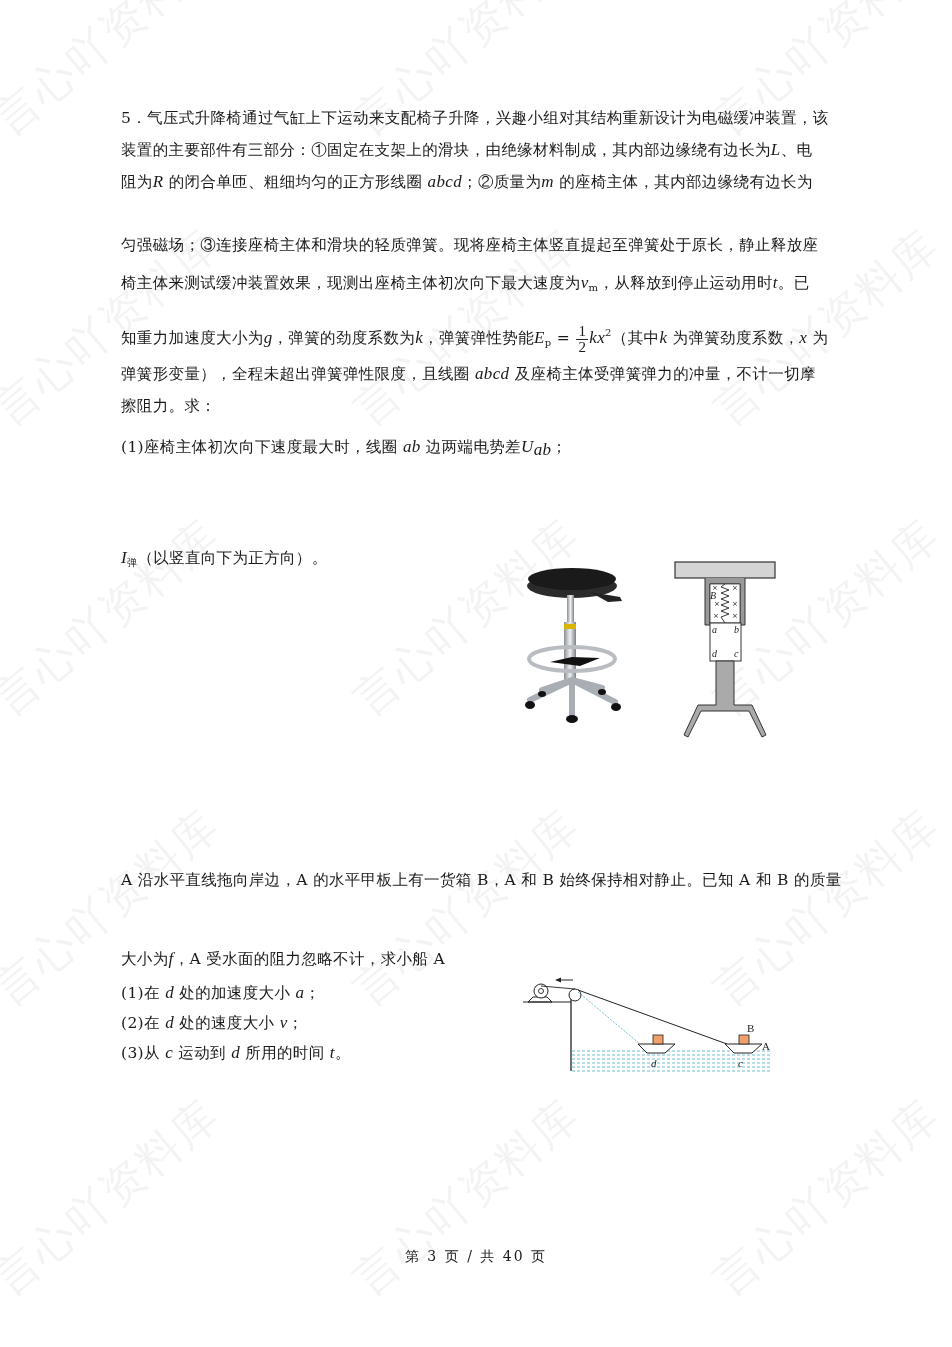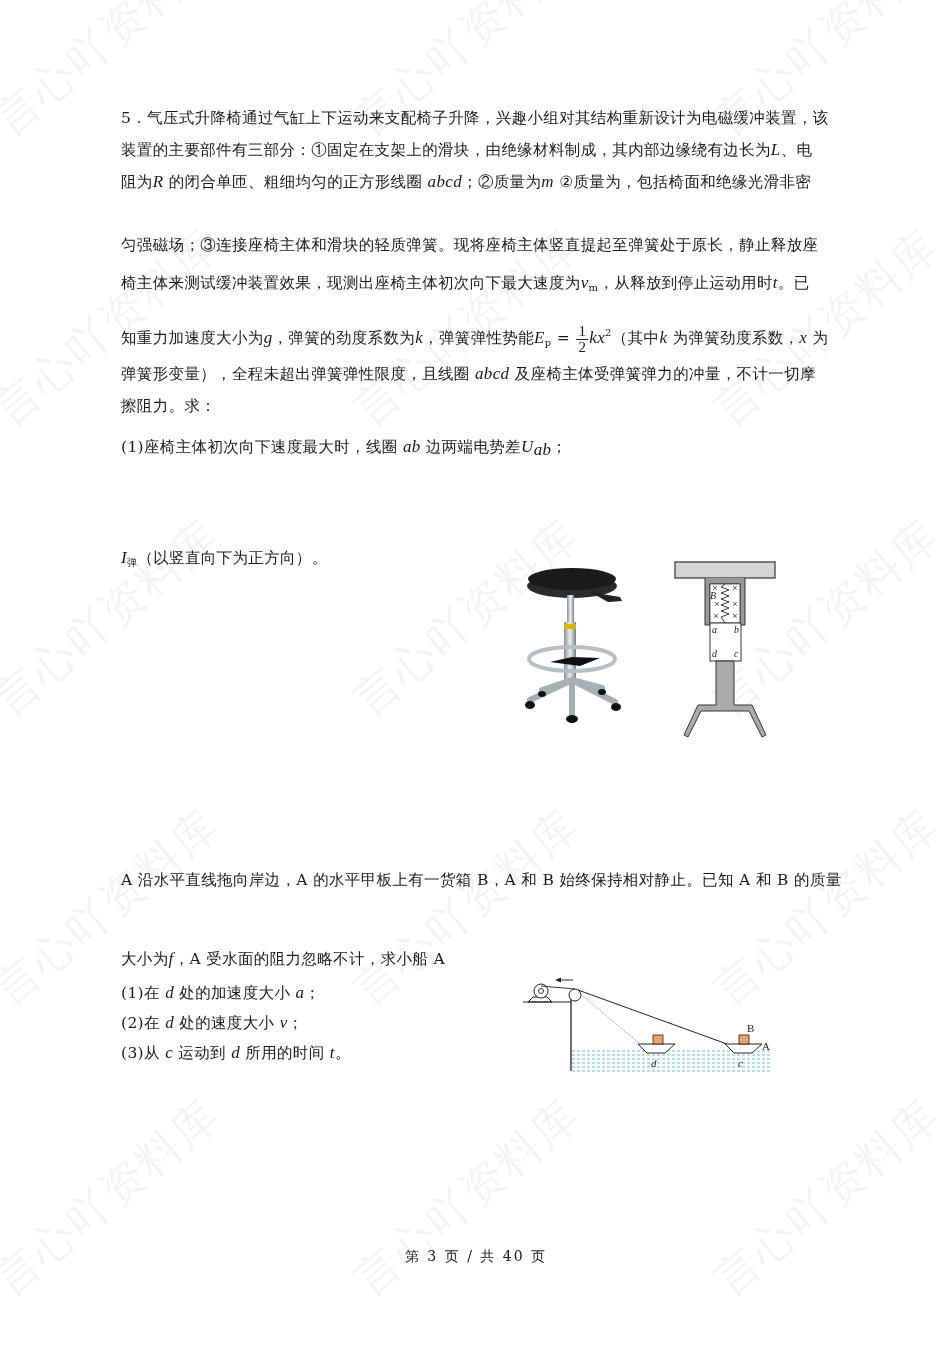--- a/index.html
+++ b/index.html
@@ -41,21 +41,21 @@
     <div class="wm" style="left: 740px; top: 960px;">言心吖资料库</div>
     <div class="wm" style="left: 20px; top: 1250px;">言心吖资料库</div>
     <div class="wm" style="left: 380px; top: 1250px;">言心吖资料库</div>
     <div class="wm" style="left: 740px; top: 1250px;">言心吖资料库</div>
   </div>
 
 <div class="page">
 
   <div class="p" style="top:108px"><span>5．气压式升降椅通过气缸上下运动来支配椅子升降，兴趣小组对其结构重新设计为电磁缓冲装置，该</span></div>
   <div class="p" style="top:140px"><span>装置的主要部件有三部分：①固定在支架上的滑块，由绝缘材料制成，其内部边缘绕有边长为</span><span class="it">L</span><span>、电</span></div>
-  <div class="p" style="top:172px"><span>阻为</span><span class="it">R</span><span> 的闭合单匝、粗细均匀的正方形线圈 </span><span class="it">abcd</span><span>；②质量为</span><span class="it">m</span><span> ②质量为，包括椅面和绝缘光滑非密</span></div>
+  <div class="p" style="top:172px"><span>阻为</span><span class="it">R</span><span> 的闭合单匝、粗细均匀的正方形线圈 </span><span class="it">abcd</span><span>；②质量为</span><span class="it">m</span><span> 的座椅主体，其内部边缘绕有边长为</span></div>
   <div class="p" style="top:235px"><span>匀强磁场；③连接座椅主体和滑块的轻质弹簧。现将座椅主体竖直提起至弹簧处于原长，静止释放座</span></div>
   <div class="p" style="top:273px"><span>椅主体来测试缓冲装置效果，现测出座椅主体初次向下最大速度为</span><span class="it">v</span><sub>m</sub><span>，从释放到停止运动用时</span><span class="it">t</span><span>。已</span></div>
   <div class="p" style="top:316px;line-height:34px;height:40px"><span>知重力加速度大小为</span><span class="it">g</span><span>，弹簧的劲度系数为</span><span class="it">k</span><span>，弹簧弹性势能</span><span class="it">E</span><sub>p</sub><span> = </span><span class="frac"><span class="num">1</span><span>2</span></span><span class="it">kx</span><sup>2</sup><span>（其中</span><span class="it">k</span><span> 为弹簧劲度系数，</span><span class="it">x</span><span> 为</span></div>
   <div class="p" style="top:364px"><span>弹簧形变量），全程未超出弹簧弹性限度，且线圈 </span><span class="it">abcd</span><span> 及座椅主体受弹簧弹力的冲量，不计一切摩</span></div>
   <div class="p" style="top:396px"><span>擦阻力。求：</span></div>
 
   <div class="p" style="top:437px"><span>(1)座椅主体初次向下速度最大时，线圈 </span><span class="it">ab</span><span> 边两端电势差</span><span class="it">U</span><sub class="it">ab</sub><span>；</span></div>
   <div class="p" style="top:548px"><span class="it">I</span><sub>弹</sub><span>（以竖直向下为正方向）。</span></div>
 
   <svg class="fig" style="left:520px;top:562px" width="125" height="165" viewBox="0 0 125 165">

